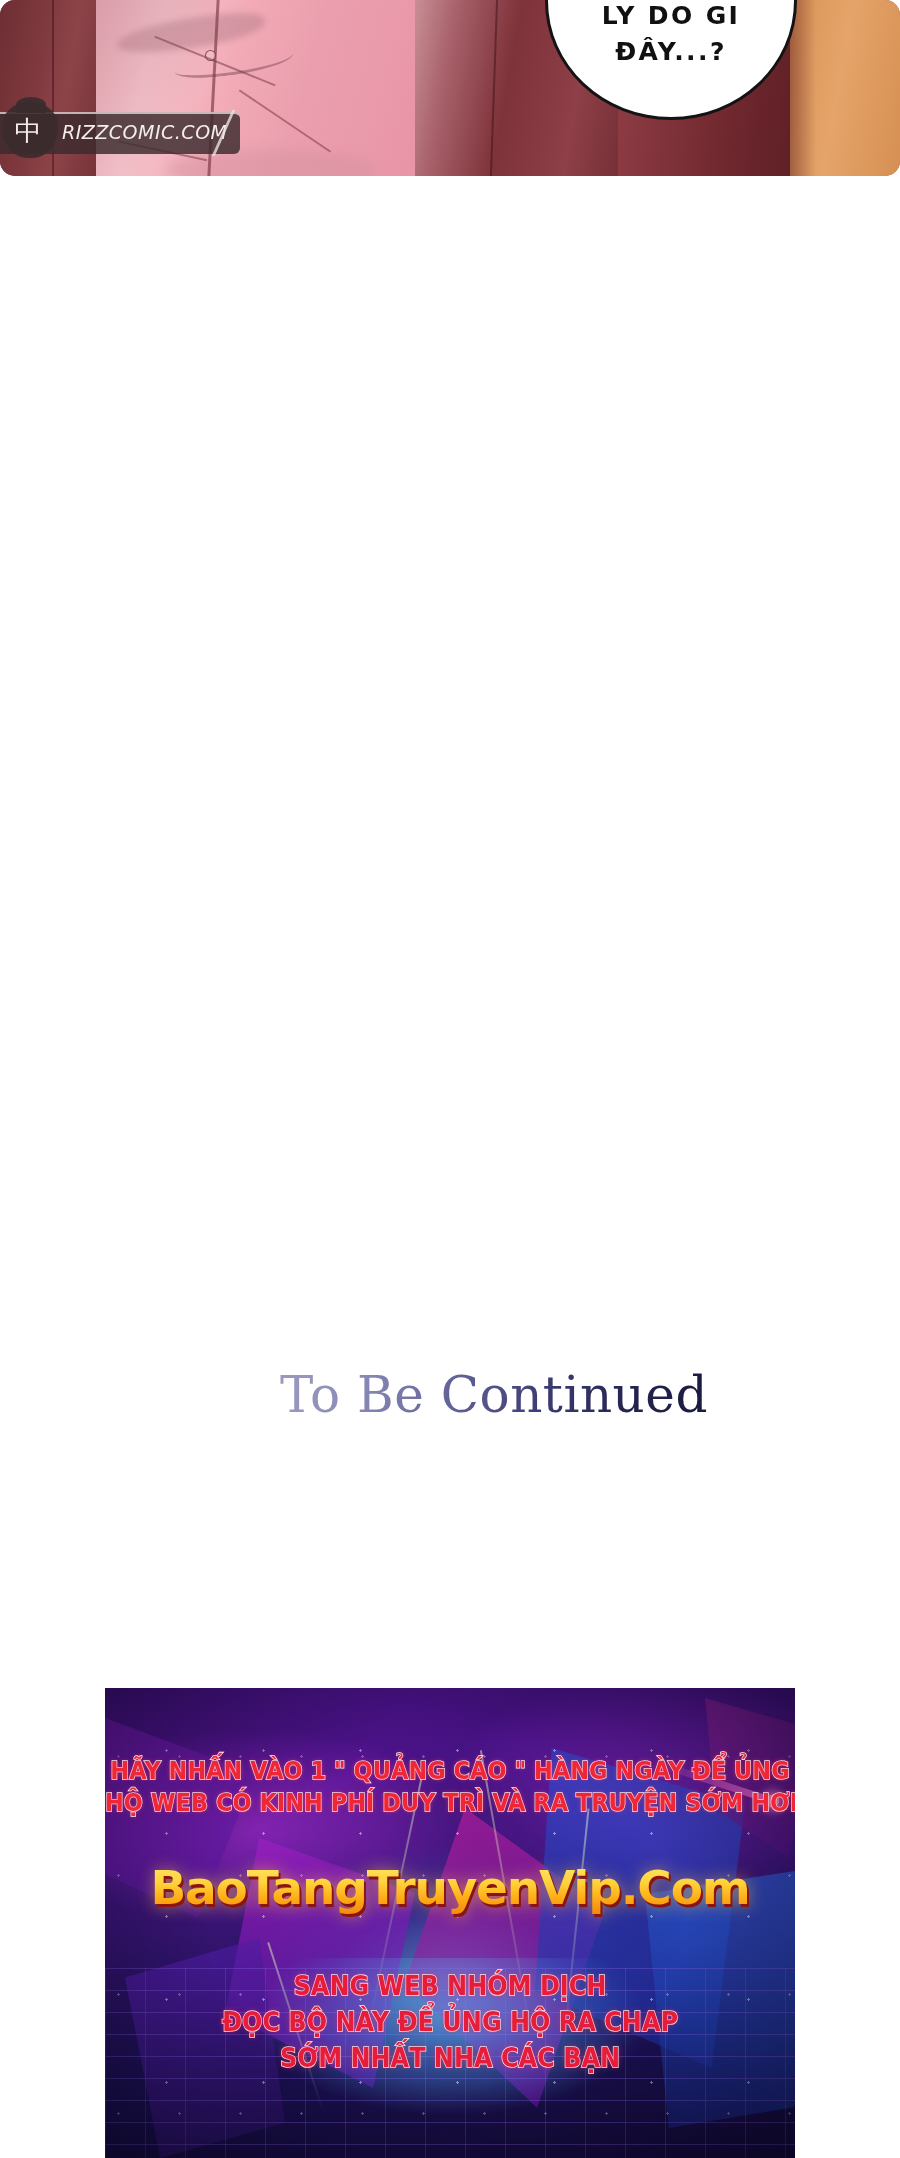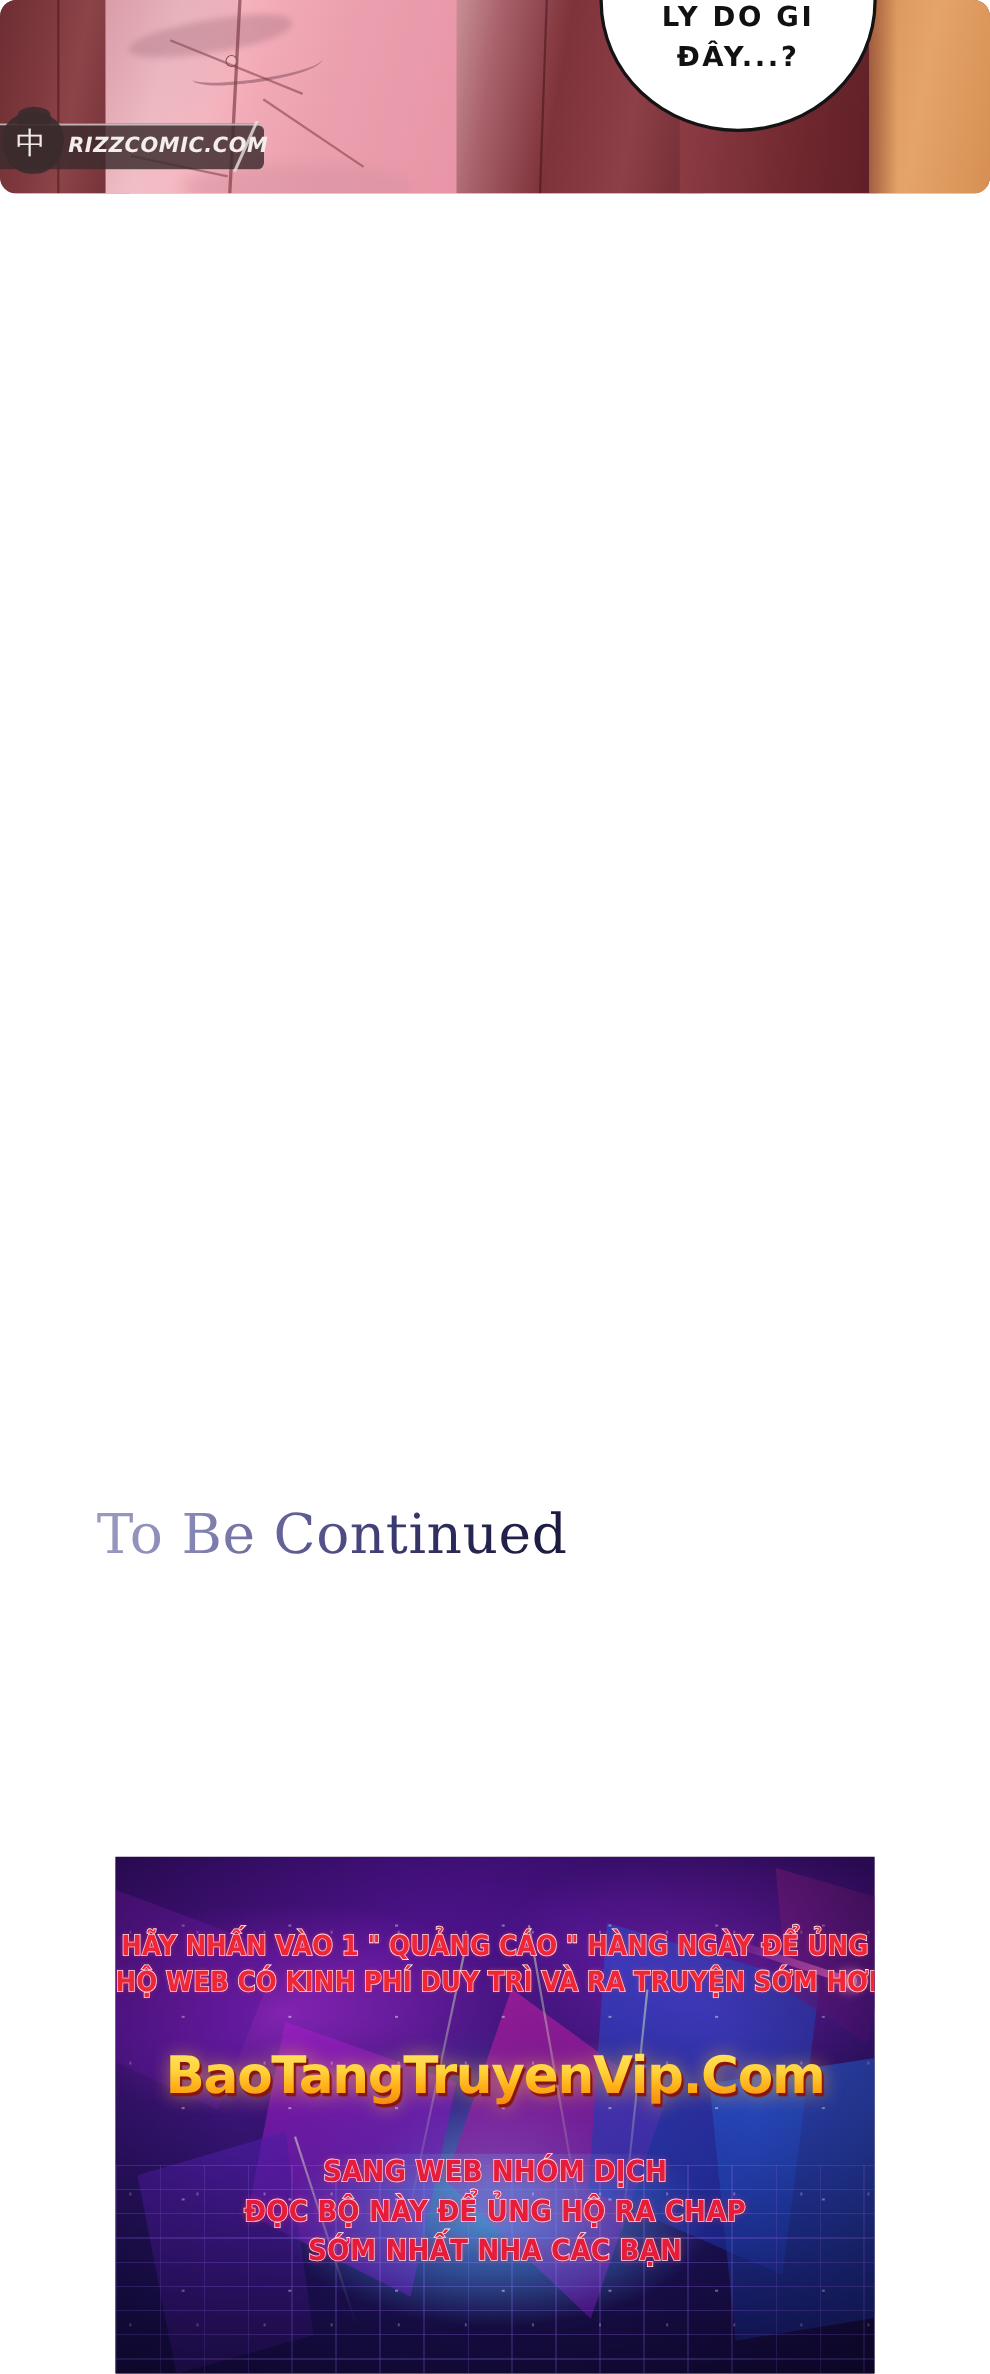--- a/index.html
+++ b/index.html
@@ -213,21 +213,21 @@
     line-height: 1;
   }
   .wm-text {
     position: absolute;
     left: 62px; top: 19px;
     color: #f3eeec;
     font-family: "DejaVu Sans", sans-serif;
     font-size: 19px;
     letter-spacing: 0.5px;
     font-style: italic;
-    font-weight: 700;
+    font-weight: 400;
     white-space: nowrap;
     text-align: right;
   }
   .wm-slash {
     position: absolute;
     left: 222px; top: 8px;
     width: 3px; height: 46px;
     background: rgba(235,225,225,0.8);
     transform: skewX(-24deg);
   }
@@ -239,21 +239,21 @@
     width: 900px;
     height: 1512px;
     background: #ffffff;
   }
 
   
   .tbc {
     position: absolute;
     left: 0; top: 1190px;
     width: 900px;
-    text-align: left;
+    text-align: center;
   }
   .tbc-text {
     display: inline-block;
     margin-left: 88px;
     font-family: "DejaVu Serif", serif;
     font-size: 50px;
     font-weight: 400;
     letter-spacing: 0.5px;
     background: linear-gradient(100deg, #9a9ac0 0%, #8b8bb8 18%, #5f5f95 42%, #3b3b72 62%, #23234e 82%, #1a1a3e 100%);
     -webkit-background-clip: text;
@@ -456,21 +456,21 @@
     background: linear-gradient(180deg, #ffe76a 0%, #ffd23a 42%, #ffae17 68%, #f2870d 100%);
     -webkit-background-clip: text;
     background-clip: text;
     color: transparent;
     -webkit-text-fill-color: transparent;
     filter: drop-shadow(2.5px 3px 0 #8a1410) drop-shadow(0 0 8px rgba(255,190,60,0.5));
     white-space: nowrap;
   }
   .ad-bottom {
     position: absolute;
-    left: 0; top: 268px;
+    left: 0; top: 280px;
     width: 690px;
     text-align: center;
   }
   .ad-bottom-line {
     font-family: "DejaVu Sans", sans-serif;
     font-weight: 700;
     font-size: 24px;
     letter-spacing: 0px;
     line-height: 1.5;
     color: #e51d3a;

